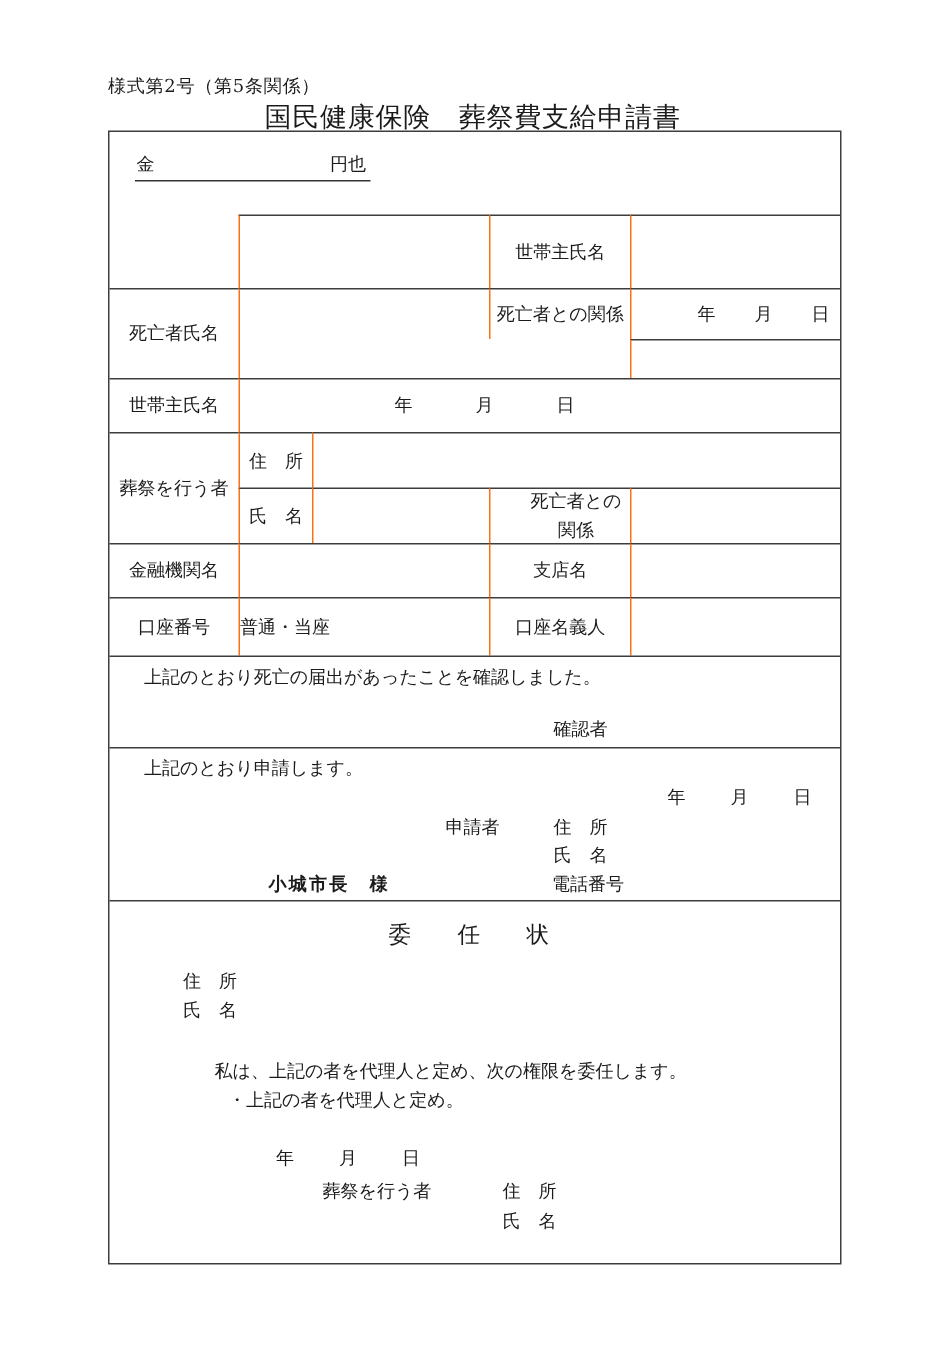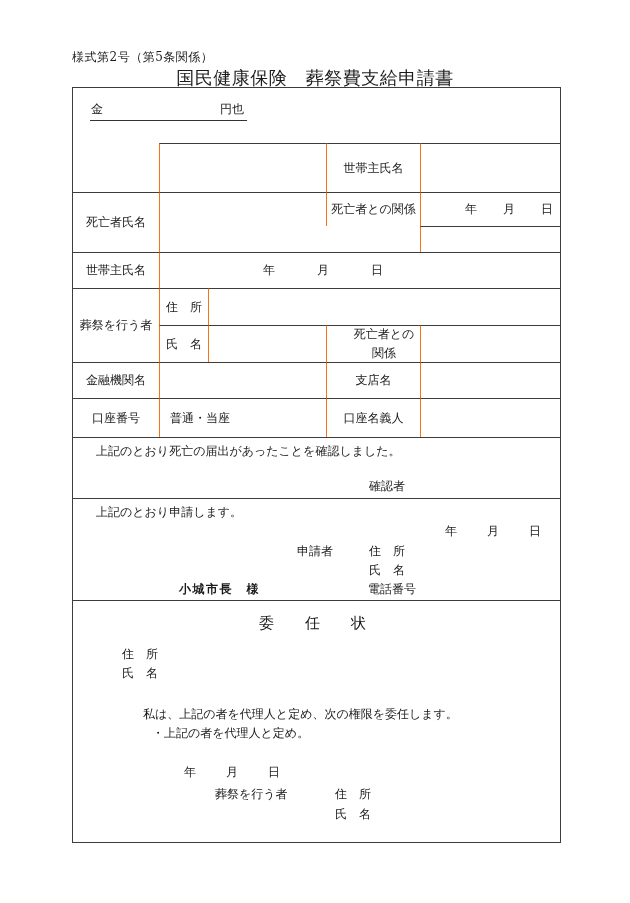--- a/index.html
+++ b/index.html
@@ -89,21 +89,21 @@
     <div class="cell bt bl" style="left:135px;top:237px;width:118px;height:37px;"></div>
     <div class="cell bt bl" style="left:253px;top:237px;width:94px;height:37px;padding-left:21px;">死亡者との関係</div>
     <div class="cell bt bl" style="left:347px;top:237px;width:140px;height:37px;"></div>
 
     <div class="cell bt" style="left:0;top:274px;width:86px;height:36px;">金融機関名</div>
     <div class="cell bt bl" style="left:86px;top:274px;width:167px;height:36px;"></div>
     <div class="cell bt bl" style="left:253px;top:274px;width:94px;height:36px;">支店名</div>
     <div class="cell bt bl" style="left:347px;top:274px;width:140px;height:36px;"></div>
 
     <div class="cell bt" style="left:0;top:310px;width:86px;height:39px;">口座番号</div>
-    <div class="cell bt bl left-pad" style="left:86px;top:310px;width:167px;height:39px;padding-left:10px;">普通・当座</div>
+    <div class="cell bt bl left-pad" style="left:86px;top:310px;width:167px;height:39px;">普通・当座</div>
     <div class="cell bt bl" style="left:253px;top:310px;width:94px;height:39px;">口座名義人</div>
     <div class="cell bt bl" style="left:347px;top:310px;width:140px;height:39px;"></div>
 
     <div class="sec bt" style="top:349px;height:61px;">
       <div class="t" style="left:23px;top:6px;">上記のとおり死亡の届出があったことを確認しました。</div>
       <div class="t" style="left:296px;top:41px;">確認者</div>
     </div>
 
     <div class="sec bt" style="top:410px;height:102px;">
       <div class="t" style="left:23px;top:6px;">上記のとおり申請します。</div>

